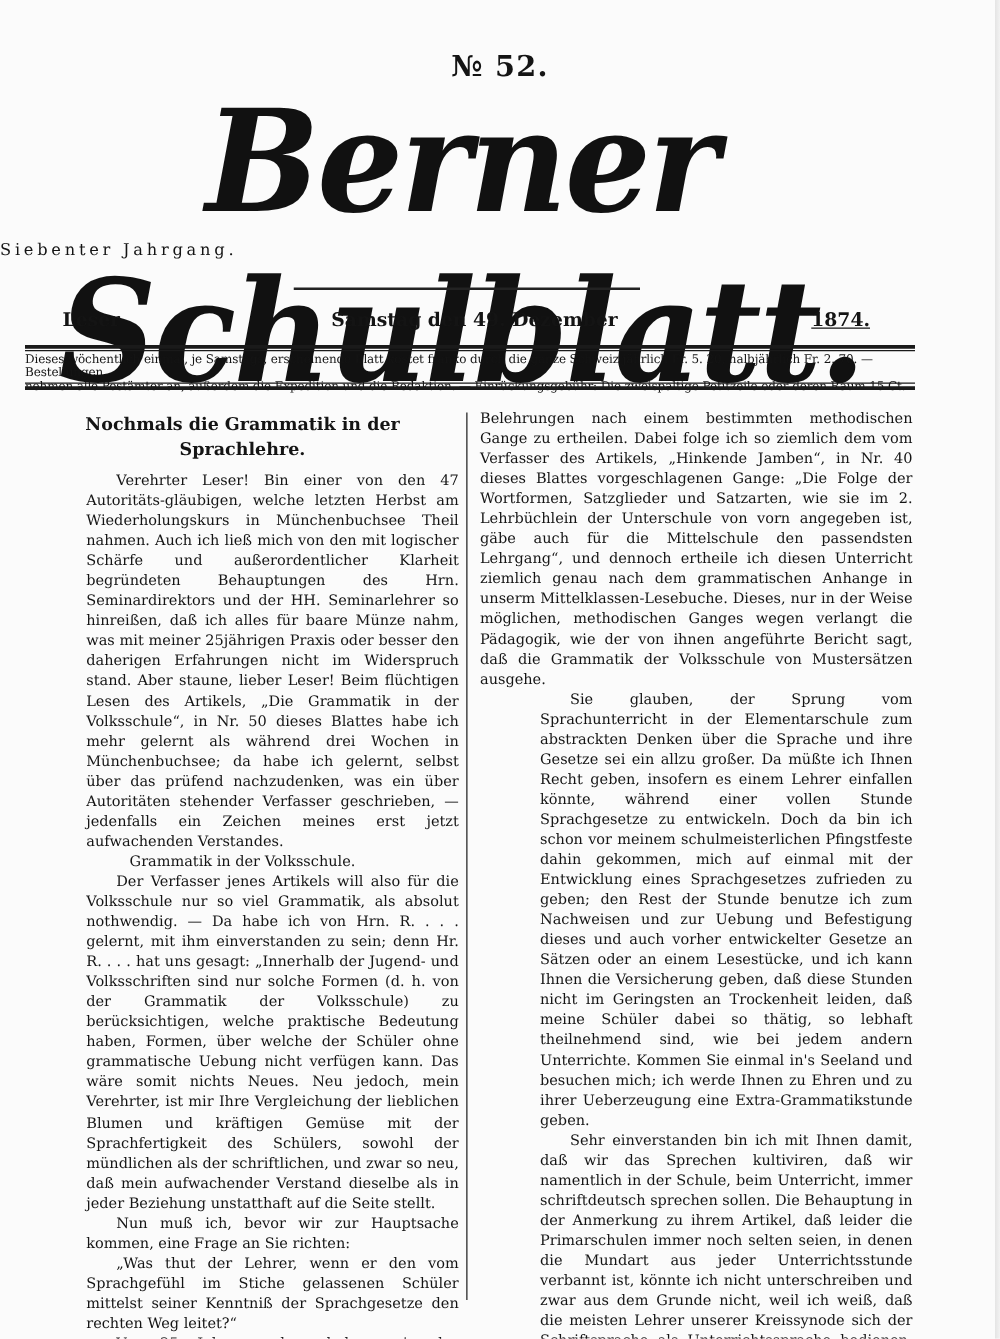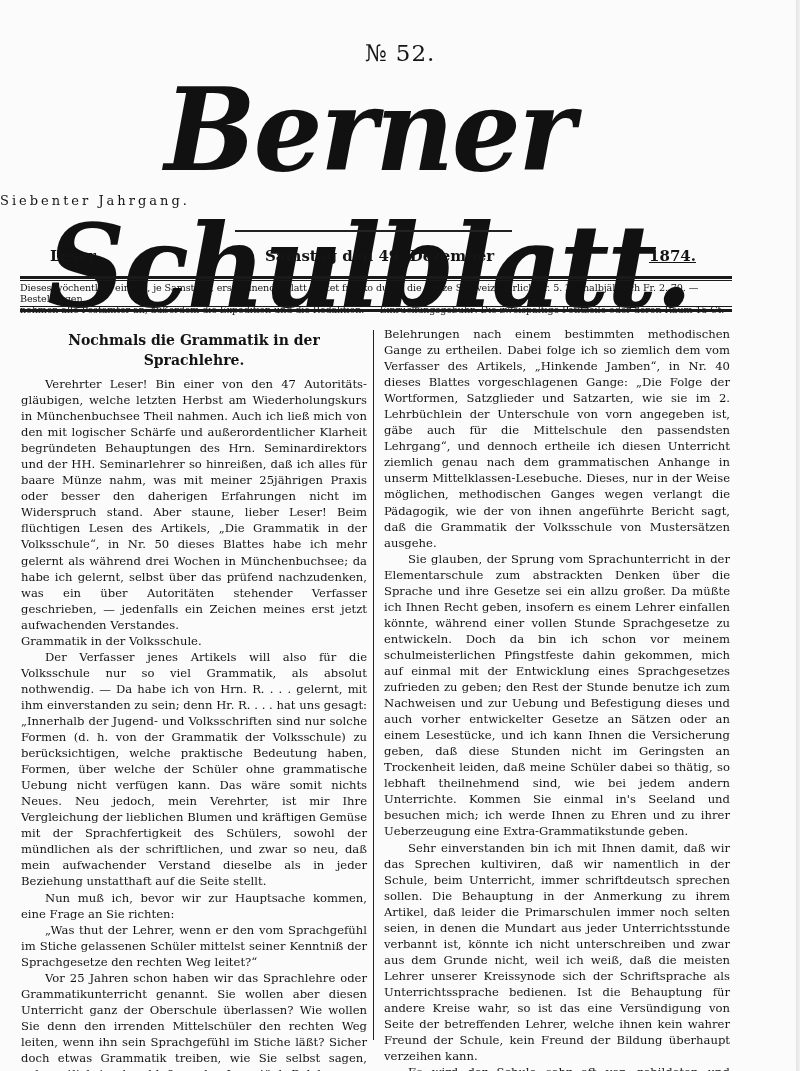--- a/index.html
+++ b/index.html
@@ -2,41 +2,41 @@
 <html><head>
 <meta charset="utf-8">
 <style>
   html, body { margin:0; padding:0; }
   body {
     width:800px; height:1071px; overflow:hidden; position:relative;
     background:#fbfbfb; color:#141414;
     font-family:"DejaVu Serif", serif;
   }
   .edge { position:absolute; left:796px; top:0; width:4px; height:1071px; background:linear-gradient(to right,#e4e4e4,#f2f2f2); }
-  .number { position:absolute; top:40px; left:0; width:800px; text-align:center; font-size:23px; font-weight:normal; letter-spacing:1px; }
+  .number { position:absolute; top:40px; left:0; width:800px; text-align:center; font-size:23px; font-weight:bold; letter-spacing:1px; }
   .masthead { position:absolute; top:68px; left:16px; width:706px; text-align:center;
     font-family:"DejaVu Serif", serif; font-size:108px; font-weight:bold; font-style:italic;
     letter-spacing:-2px; line-height:130px; transform:scaleY(1.05); color:#111; }
   .volume { position:absolute; top:193px; left:0; width:740px; text-align:left; font-size:13px; letter-spacing:3px; }
   .vol-rule { position:absolute; top:230px; left:235px; width:277px; height:2px; background:#222; }
   .dateline { position:absolute; top:247px; left:50px; width:646px; height:20px; font-size:15px; font-weight:bold; }
   .dateline .place { position:absolute; left:0; }
   .dateline .date { position:absolute; left:215px; }
   .dateline .year { position:absolute; right:0;text-decoration:underline; }
   .rule-thick { position:absolute; left:20px; width:712px; height:3px; background:#1a1a1a; }
   .rule-thin { position:absolute; left:20px; width:712px; height:1px; background:#1a1a1a; }
   .notice { position:absolute; top:282px; left:20px; width:712px; font-size:9.6px; line-height:11px; text-align:left; letter-spacing:-0.1px; }
   .col { position:absolute; top:330px; width:346px; font-size:11.6px; line-height:16.05px; text-align:justify; }
   .col.left { left:21px; }
   .col.right { left:384px; top:326px; }
   .col-divider { position:absolute; left:373px; top:330px; width:1px; height:710px; background:#222; }
   .article-title { text-align:center; font-weight:bold; font-size:14px; line-height:20px; margin:0 0 6px 0; }
   .p { margin:0; text-indent:0; }
-  .p.indent { text-indent:24px; }
-  .center-line { text-align:left; }
+  .p.indent { text-indent:24px;margin-left:48px; }
+  .center-line { text-align:center; }
 </style>
 </head>
 <body>
 
 <div class="edge"></div>
 
 <div class="number">№ 52.</div>
 <div class="masthead">Berner Schulblatt.</div>
 <div class="volume">Siebenter Jahrgang.</div>
 <div class="vol-rule"></div>

